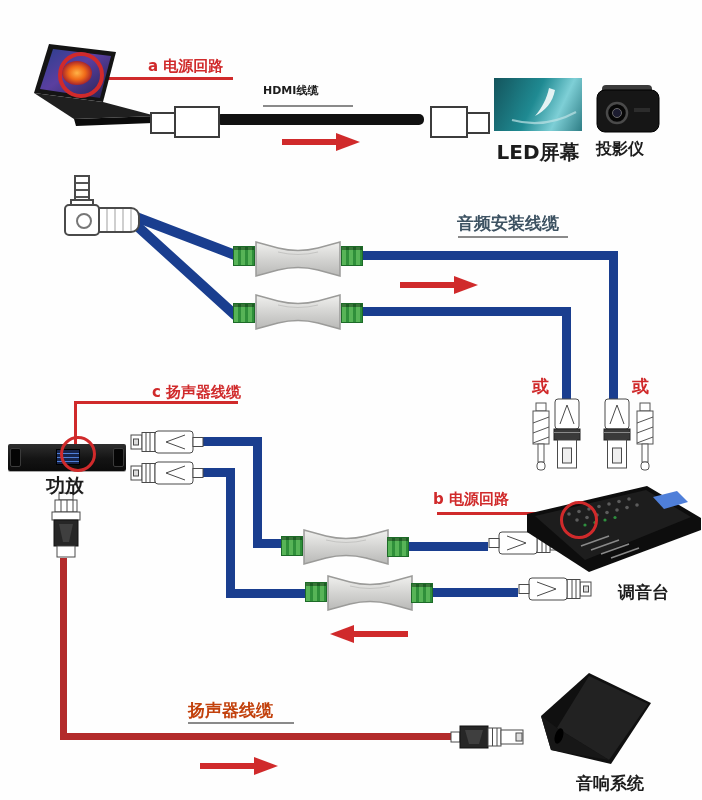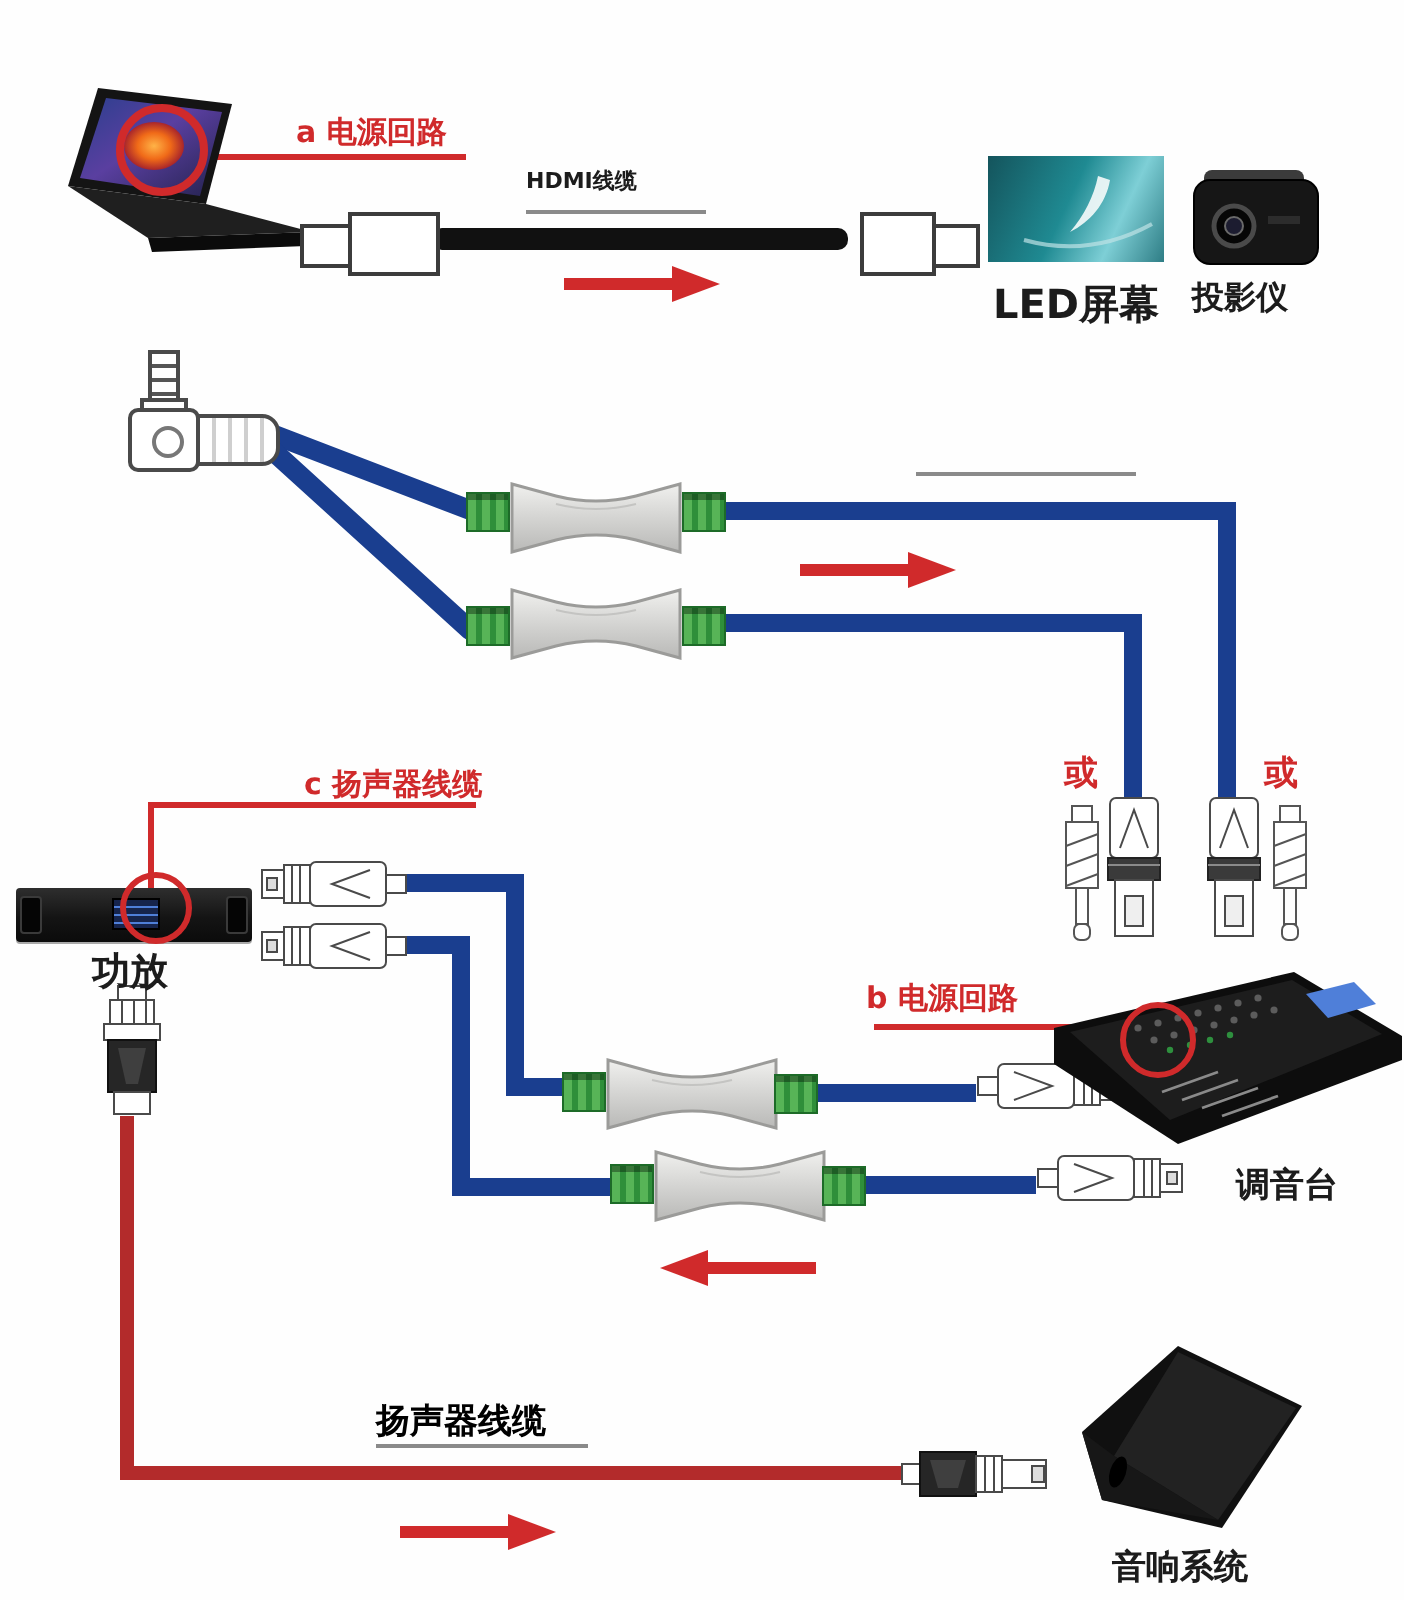--- a/index.html
+++ b/index.html
@@ -114,20 +114,21 @@
     <path d="M1,3 L23,9 Q43,14 63,9 L85,3 L85,37 L63,31 Q43,26 23,31 L1,37 Z" fill="url(#sil)" stroke="#9b9b99" stroke-width="1.5"></path>
     <path d="M23,13 Q43,18 63,13" fill="none" stroke="#c4c4c2"></path>
   </svg>
   <svg class="dev" style="left:255px;top:292px" width="86" height="40" viewBox="0 0 86 40">
     <path d="M1,3 L23,9 Q43,14 63,9 L85,3 L85,37 L63,31 Q43,26 23,31 L1,37 Z" fill="url(#sil)" stroke="#9b9b99" stroke-width="1.5"></path>
     <path d="M23,13 Q43,18 63,13" fill="none" stroke="#c4c4c2"></path>
   </svg>
   <div class="terminal" style="left:341px;top:246px"></div>
   <div class="terminal" style="left:341px;top:303px"></div>
 
+  <div class="lbl" style="left:457px;top:212px;font-size:17px;color:#3d5262">音频安装线缆</div>
   <div class="underline" style="left:458px;top:236px;width:110px"></div>
 
   <div class="cable" style="left:362px;top:251px;width:256px;height:9px"></div>
   <div class="cable" style="left:609px;top:251px;width:9px;height:149px"></div>
   <div class="cable" style="left:362px;top:307px;width:209px;height:9px"></div>
   <div class="cable" style="left:562px;top:307px;width:9px;height:93px"></div>
   <svg class="arrow" style="left:400px;top:276px" width="78" height="18" viewBox="0 0 78 18">
     <rect x="0" y="6" width="54" height="6" fill="#d02a2b"></rect>
       <polygon points="54,0 78,9 54,18" fill="#d02a2b"></polygon>
   </svg>
@@ -316,21 +317,21 @@
         <line x1="11" y1="8" x2="11" y2="20"></line>
         <line x1="17" y1="8" x2="17" y2="20"></line>
         <line x1="23" y1="8" x2="23" y2="20"></line>
       <rect x="2" y="20" width="28" height="8"></rect>
       <rect x="4" y="28" width="24" height="26" fill="#262626" stroke="#111"></rect>
       <polygon points="9,32 23,32 19,50 13,50" fill="#3f3f3f" stroke="none"></polygon>
       <rect x="7" y="54" width="18" height="11"></rect>
     </g>
   </svg>
 
-  <div class="lbl" style="left:188px;top:699px;font-size:17px;color:#000000">扬声器线缆</div>
+  <div class="lbl" style="left:188px;top:699px;font-size:17px;color:#c2410c">扬声器线缆</div>
   <div class="underline" style="left:188px;top:722px;width:106px"></div>
   <svg class="arrow" style="left:200px;top:757px" width="78" height="18" viewBox="0 0 78 18">
     <rect x="0" y="6" width="54" height="6" fill="#d02a2b"></rect>
       <polygon points="54,0 78,9 54,18" fill="#d02a2b"></polygon>
   </svg>
 
   <svg class="dev" style="left:450px;top:723px" width="76" height="28" viewBox="0 0 76 28">
     <g stroke="#4a4a4a" fill="#fff">
       <rect x="1" y="9" width="9" height="10"></rect>
       <rect x="10" y="3" width="28" height="22" fill="#262626" stroke="#111"></rect>
@@ -342,15 +343,15 @@
         <rect x="66" y="10" width="6" height="8" fill="#ddd"></rect>
     </g>
   </svg>
 
   <svg class="dev" style="left:533px;top:670px" width="124" height="100" viewBox="0 0 124 100">
     <polygon points="56,3 118,33 78,94 18,80 8,46" fill="#101010"></polygon>
     <polygon points="56,6 115,34 76,90 24,58" fill="#222222"></polygon>
     <polygon points="8,46 24,58 76,90 18,80" fill="#171717"></polygon>
     <ellipse cx="26" cy="66" rx="4" ry="8" fill="#000" transform="rotate(18 26 66)"></ellipse>
   </svg>
-  <div class="lbl" style="left:556px;top:772px;width:88px;text-align:left;font-size:17px">音响系统</div>
+  <div class="lbl" style="left:556px;top:772px;width:88px;text-align:right;font-size:17px">音响系统</div>
 
 </div>
 
 </body></html>

